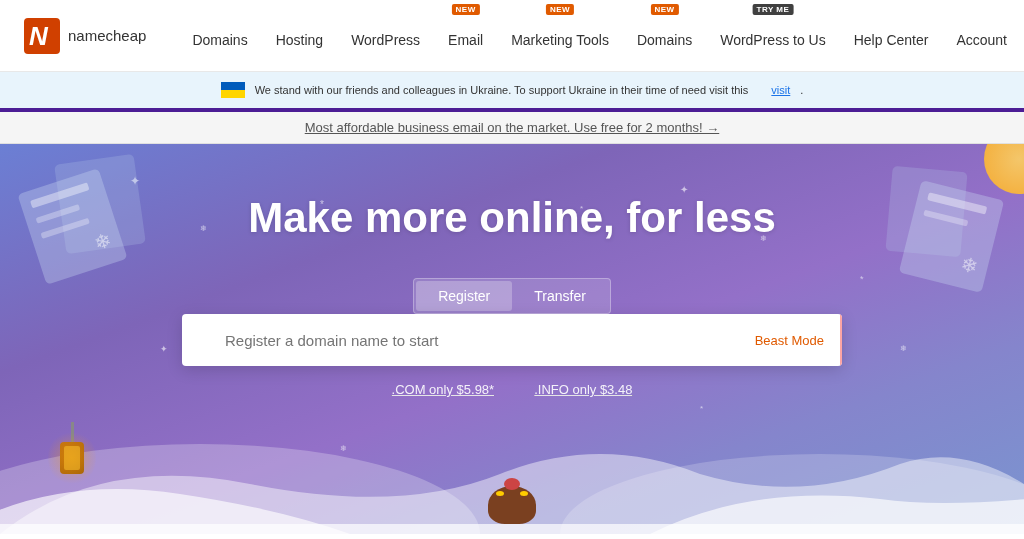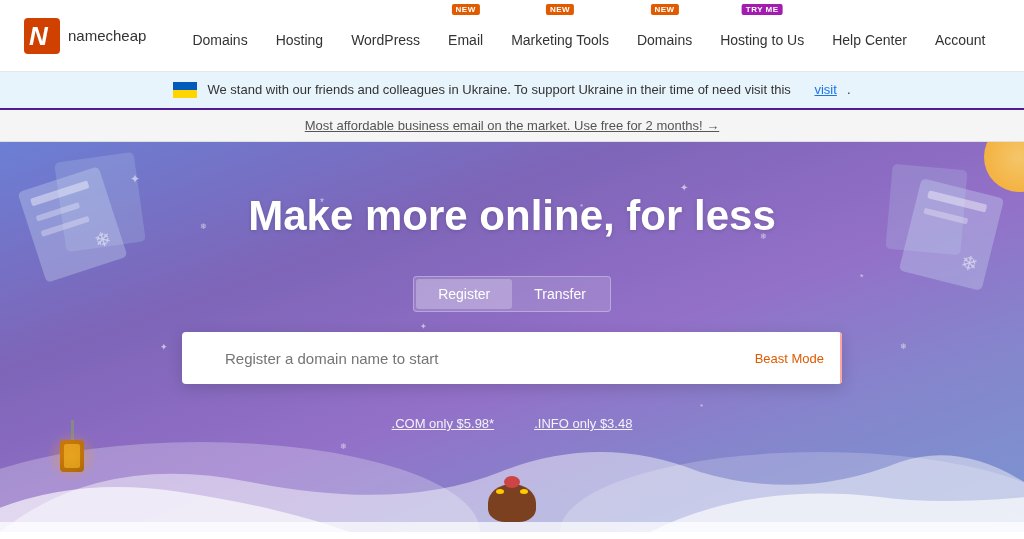--- a/index.html
+++ b/index.html
@@ -57,37 +57,37 @@
       transform: translateX(-50%);
       background: #e05a00;
       color: #fff;
       font-size: 8px;
       font-weight: 700;
       padding: 1px 4px;
       border-radius: 2px;
       letter-spacing: 0.5px;
     }
     .badge-tryme {
-      background: #a21caf;
+      background: #404040;
     }
     .nav-label {
       margin-top: 8px;
     }
 
     
     .ukraine-banner {
       background: #e8f4fc;
       padding: 10px 24px;
       display: flex;
-      align-items: flex-start;
+      align-items: center;
       justify-content: center;
       gap: 10px;
-      font-size: 13px;
+      font-size: 11px;
       color: #333;
-      border-bottom: 2px solid #4c1d95;
+      border-bottom: 4px solid #4c1d95;
     }
     .ukraine-flag {
       width: 24px;
       height: 16px;
       display: inline-flex;
       flex-direction: column;
     }
     .flag-blue { background: #005bbb; flex: 1; }
     .flag-yellow { background: #ffd500; flex: 1; }
     .ukraine-banner a { color: #1a73e8; }
@@ -160,21 +160,20 @@
       margin-bottom: 36px;
       text-shadow: 0 1px 4px rgba(0,0,0,0.15);
     }
 
     
     .toggle-tabs {
       display: flex;
       background: rgba(255,255,255,0.15);
       border-radius: 4px;
       padding: 2px;
-      margin-bottom: 20px;
       border: 1px solid rgba(255,255,255,0.3);
     }
     .toggle-tab {
       padding: 7px 22px;
       border-radius: 3px;
       font-size: 14px;
       cursor: pointer;
       color: #fff;
       font-weight: 500;
     }
@@ -220,21 +219,22 @@
       font-size: 16px;
       font-weight: 600;
       cursor: pointer;
       letter-spacing: 0.3px;
     }
 
     
     .price-hints {
       display: flex;
       gap: 40px;
-      margin-top: 32px;
+      margin-top: 16px;
+      text-decoration: underline;
     }
     .price-hint {
       font-size: 13px;
       color: rgba(255,255,255,0.9);
       cursor: pointer;
     }
     .underlined { text-decoration: underline; }
 
     
     .snow-svg {
@@ -291,21 +291,21 @@
     <a class="nav-item" href="#">
       <span class="badge" style="background:#e05a00;">NEW</span>
       <span class="nav-label">Marketing Tools</span>
     </a>
     <a class="nav-item" href="#">
       <span class="badge" style="background:#e05a00;">NEW</span>
       <span class="nav-label">Domains</span>
     </a>
     <a class="nav-item" href="#">
       <span class="badge badge-tryme">TRY ME</span>
-      <span class="nav-label">Hosting to Us</span>
+      <span class="nav-label">WordPress to Us</span>
     </a>
     <a class="nav-item" href="#">
       <span class="nav-label">Help Center</span>
     </a>
     <a class="nav-item" href="#">
       <span class="nav-label">Account</span>
     </a>
   </nav>
 </header>
 

